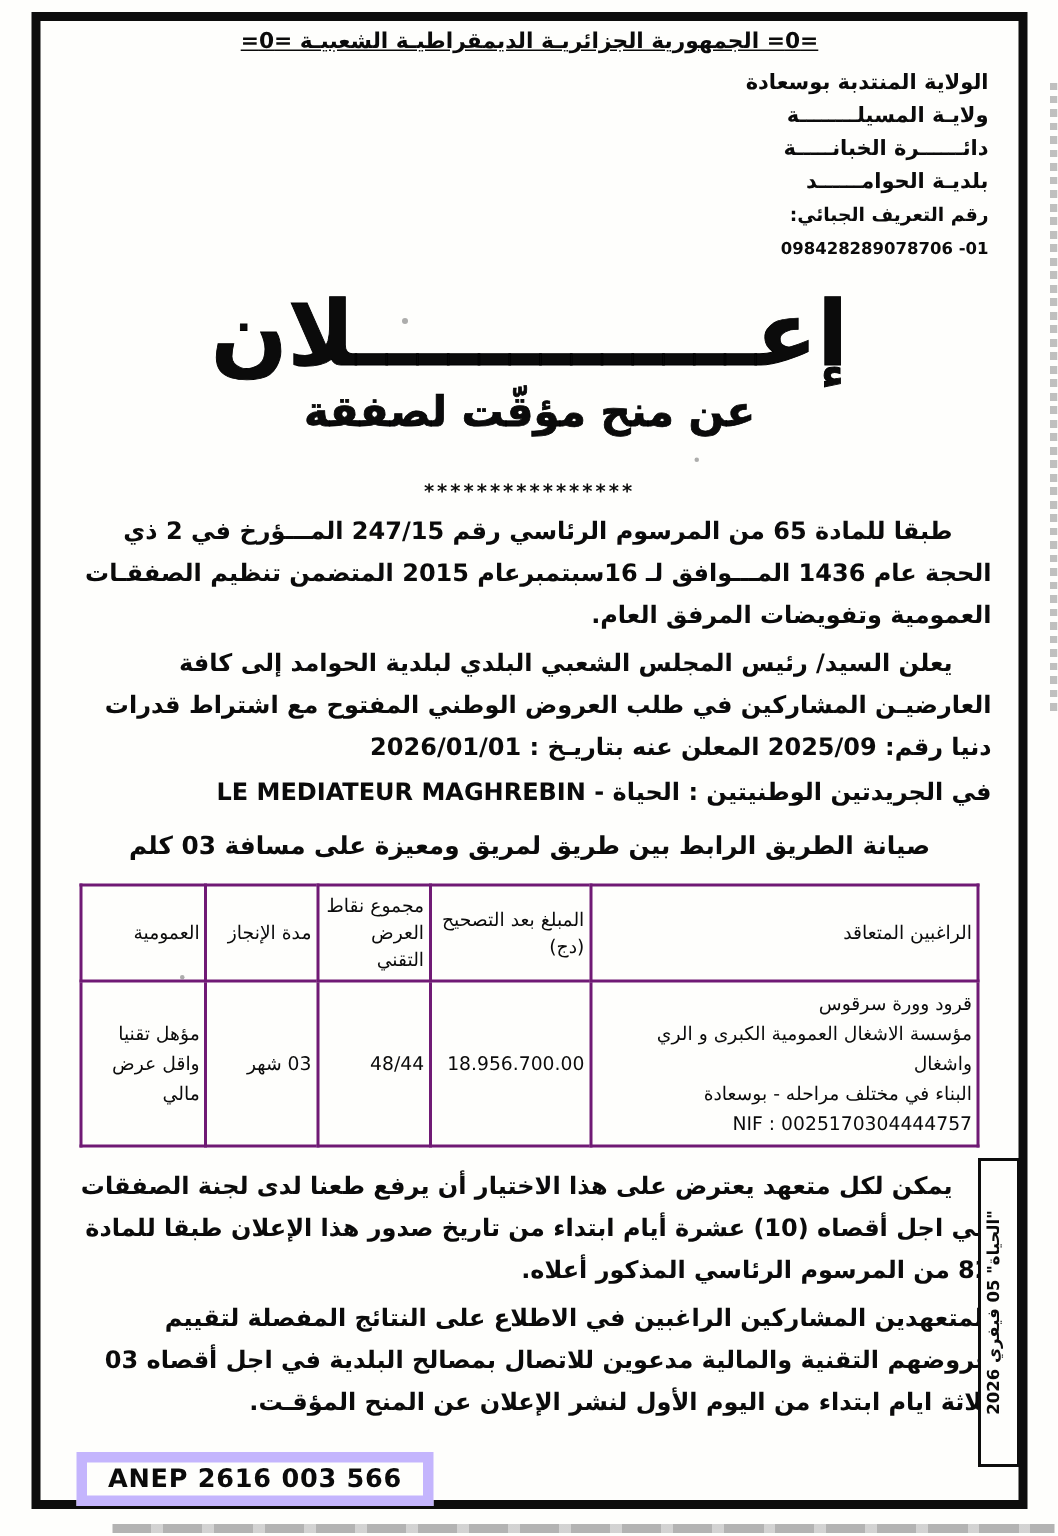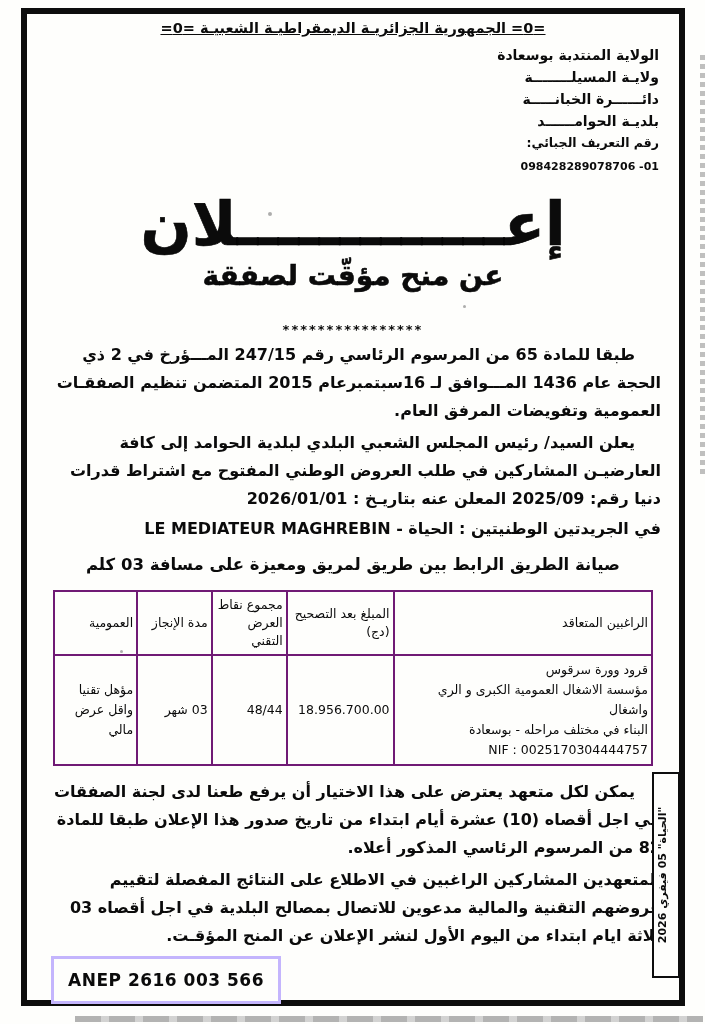--- a/index.html
+++ b/index.html
@@ -97,23 +97,23 @@
   .col-points{width:72px;}
   .col-duration{width:72px;}
   .col-notes{width:80px;}
   .op-line{display:block;}
   .op-nif{direction:ltr;unicode-bidi:embed;}
   .amount-cell{font-size:13.5px;direction:ltr;}
   .bottom-paras{margin-top:12px;}
   .anep-box{
     position:absolute;
     left:24px;bottom:-4px;
-    border:3px solid #c4b5fd;
-    background:#fefefc;
-    padding:11px 14px;
+    border:7px solid #c4b5fd;
+    background:#fefefc;
+    padding:1px 14px;
     font-size:17px;font-weight:bold;
     direction:ltr;
     letter-spacing:0.5px;
     z-index:5;
   }
   .side-note{
     position:absolute;
     left:652px;top:772px;
     width:24px;height:202px;
     border:2px solid #0d0d0d;

